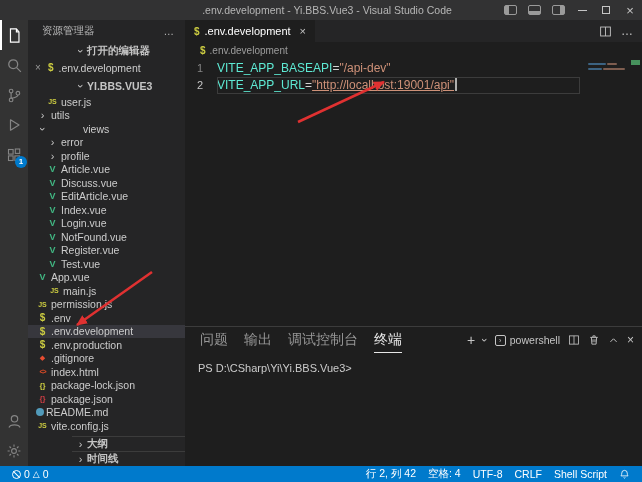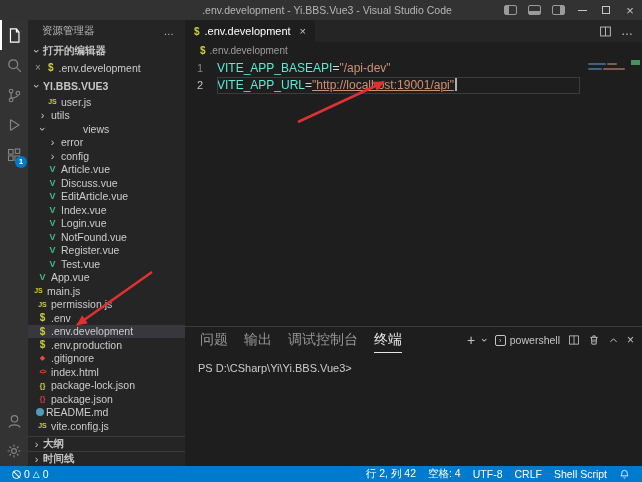--- a/index.html
+++ b/index.html
@@ -27,21 +27,21 @@
   .activitybar { width:28px; background:#333333; display:flex; flex-direction:column; align-items:stretch; }
   .ab-icon { height:30px; display:flex; align-items:center; justify-content:center; color:#858585; position:relative; cursor:pointer; }
   .ab-icon.active { color:#ffffff; box-shadow:inset 2px 0 0 #ffffff; }
   .ab-spacer { flex:1; }
   .badge { position:absolute; right:1px; bottom:2px; background:#007acc; color:#fff; border-radius:8px; font-size:8px; min-width:12px; height:12px; line-height:12px; text-align:center; font-weight:bold; }
 
   
   .sidebar { width:157px; background:#252526; display:flex; flex-direction:column; font-size:11px; color:#cccccc; min-width:0; }
   .sb-title { height:22px; display:flex; align-items:center; justify-content:space-between; padding:0 10px 0 14px; color:#b9b9b9; font-size:10.5px; }
   .sb-more { color:#b9b9b9; letter-spacing:1px; cursor:pointer; }
-  .section-header { height:17px; display:flex; align-items:center; font-weight:bold; color:#c5c5c5; font-size:10.5px; padding-left:2px; cursor:pointer; }
+  .section-header { height:17px; display:flex; align-items:center; font-weight:bold; color:#c5c5c5; font-size:10.5px; padding-left:2px; cursor:pointer;margin-left:44px; }
   .project-header { height:19px; }
   .chev { display:inline-flex; width:13px; justify-content:center; color:#c5c5c5; font-size:11px; font-weight:normal; flex-shrink:0; }
   .chev.open { transform:rotate(90deg); }
   .open-editor-item { height:17px; display:flex; align-items:center; padding-left:7px; gap:3px; cursor:pointer; }
   .oe-close { color:#999; font-size:10px; width:10px; }
   .file-tree { flex:1; overflow:hidden; }
   .tree-row { height:13.5px; display:flex; align-items:center; cursor:pointer; white-space:nowrap; }
   .tree-row.selected { background:#37373d; }
   .slot { width:13px; display:inline-flex; justify-content:center; align-items:center; flex-shrink:0; }
   .tree-label { margin-left:2px; font-size:10.5px; }
@@ -208,21 +208,21 @@
         <div class="tree-row" style="padding-left: 8px; gap: 32px;">
           <span class="slot chev open">›</span>
           <span class="tree-label">views</span>
         </div>
         <div class="tree-row" style="padding-left: 18px;">
           <span class="slot chev">›</span>
           <span class="tree-label">error</span>
         </div>
         <div class="tree-row" style="padding-left: 18px;">
           <span class="slot chev">›</span>
-          <span class="tree-label">config</span>
+          <span class="tree-label">profile</span>
         </div>
         <div class="tree-row" style="padding-left: 18px;">
           <span class="slot ficon fi-vue">V</span>
           <span class="tree-label">Article.vue</span>
         </div>
         <div class="tree-row" style="padding-left: 18px;">
           <span class="slot ficon fi-vue">V</span>
           <span class="tree-label">Discuss.vue</span>
         </div>
         <div class="tree-row" style="padding-left: 18px;">
@@ -246,21 +246,21 @@
           <span class="tree-label">Register.vue</span>
         </div>
         <div class="tree-row" style="padding-left: 18px;">
           <span class="slot ficon fi-vue">V</span>
           <span class="tree-label">Test.vue</span>
         </div>
         <div class="tree-row" style="padding-left: 8px;">
           <span class="slot ficon fi-vue">V</span>
           <span class="tree-label">App.vue</span>
         </div>
-        <div class="tree-row" style="padding-left: 4px; text-align: center;">
+        <div class="tree-row" style="padding-left: 20px; text-align: center;">
           <span class="slot ficon fi-js">JS</span>
           <span class="tree-label">main.js</span>
         </div>
         <div class="tree-row" style="padding-left: 8px;">
           <span class="slot ficon fi-js">JS</span>
           <span class="tree-label">permission.js</span>
         </div>
         <div class="tree-row" style="padding-left: 8px;">
           <span class="slot ficon fi-env">$</span>
           <span class="tree-label">.env</span>

